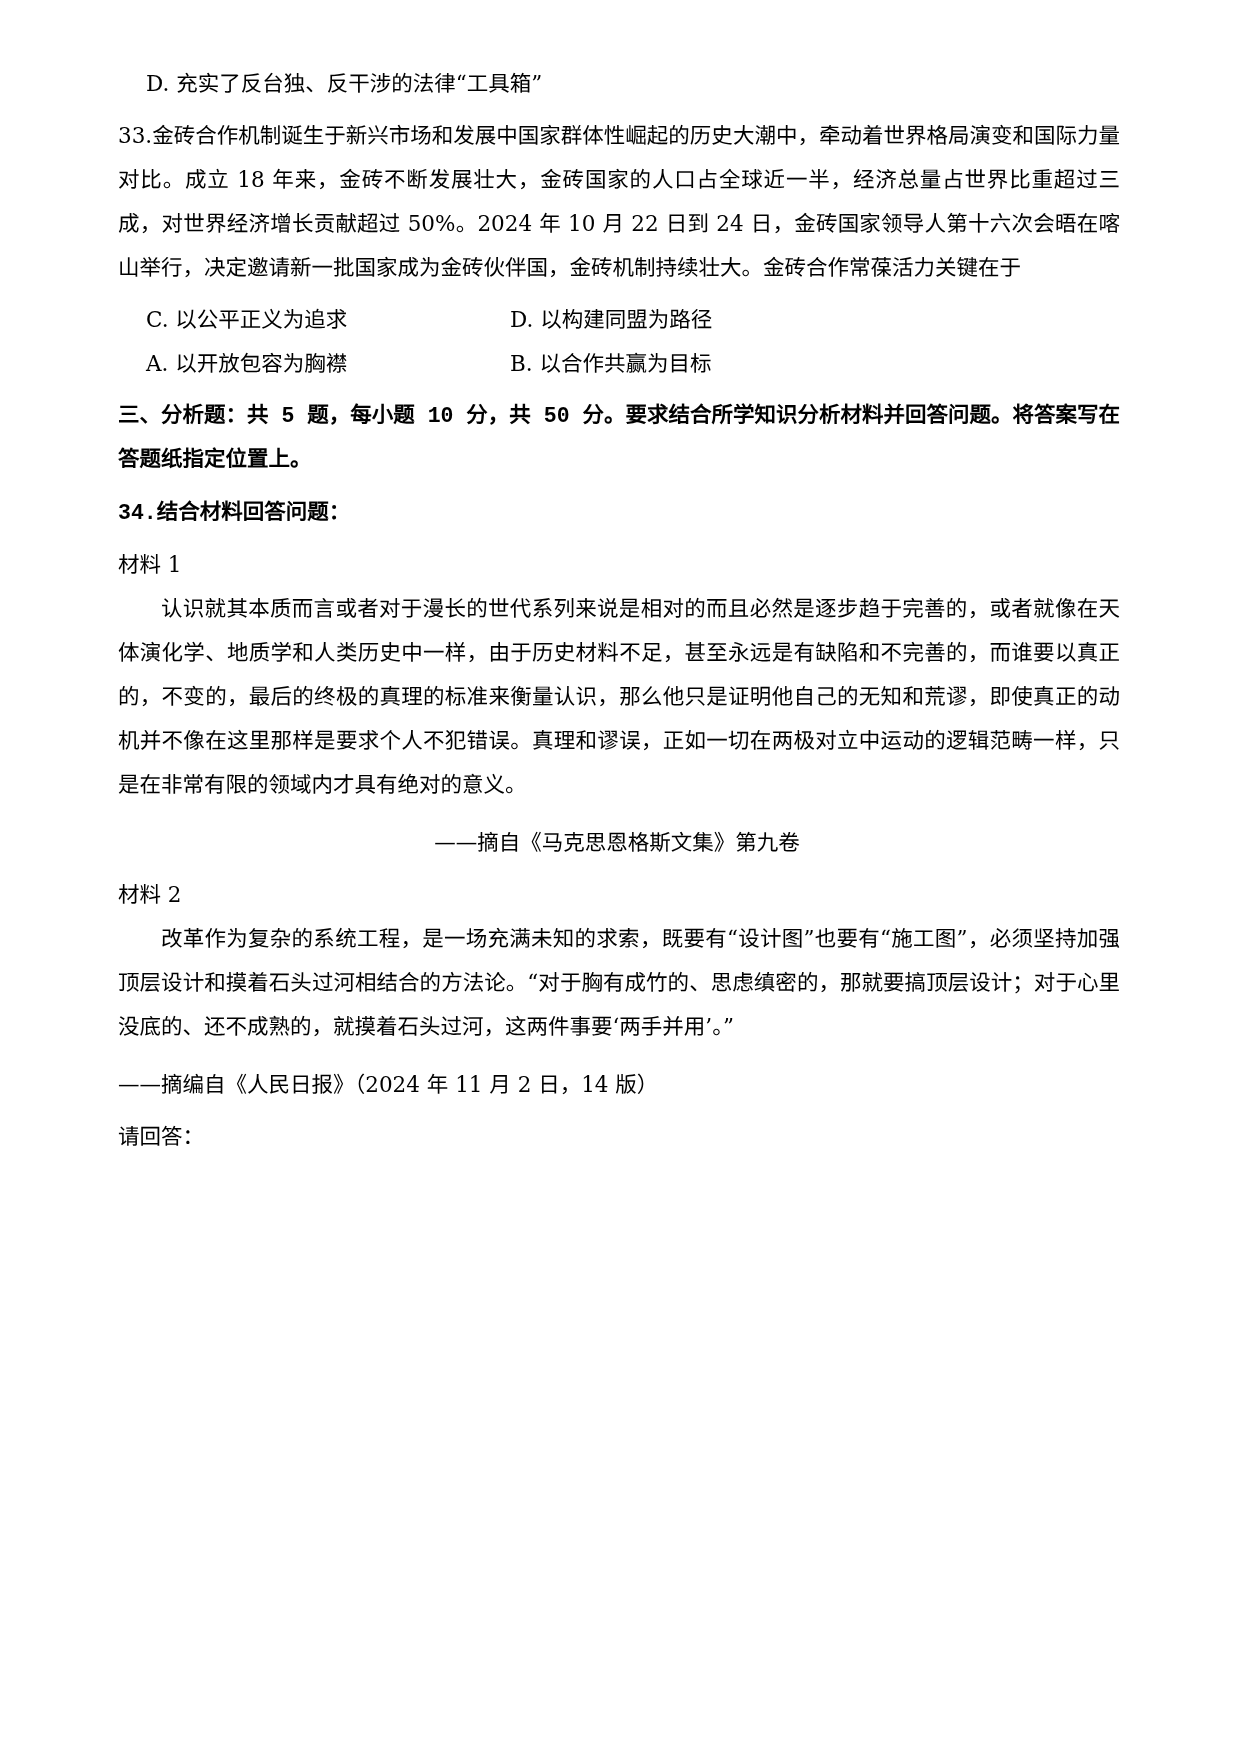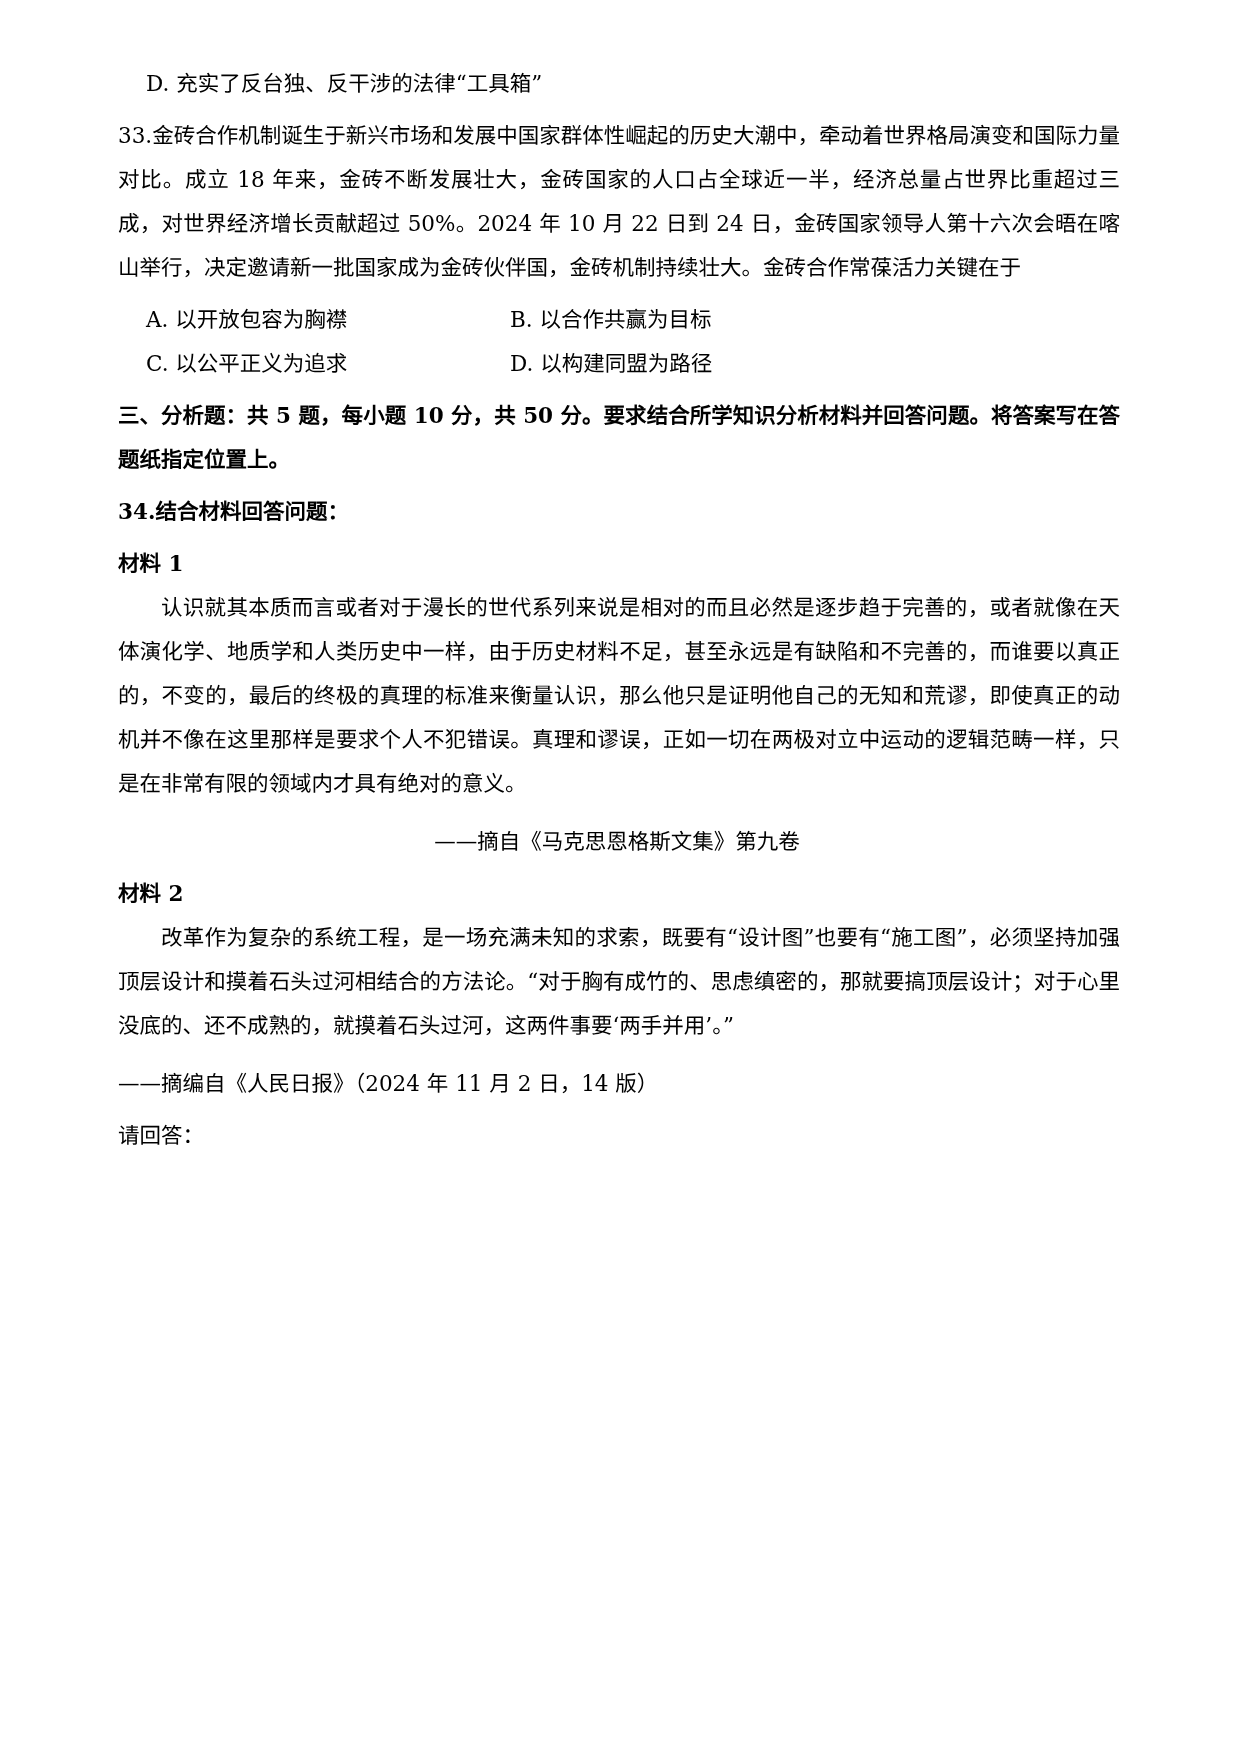--- a/index.html
+++ b/index.html
@@ -41,20 +41,21 @@
     padding-left: 28px;
   }
   .p-num {
     text-indent: 0;
   }
   .p-indent2 {
     text-indent: 2em;
   }
   .bold {
     font-weight: bold;
+    font-family: Liberation Mono, monospace;
   }
   .spacer-sm { height: 8px; }
   .spacer-md { height: 14px; }
 
   
   .opt-row {
     display: flex;
     line-height: 44px;
   }
   .opt-col-a {
@@ -73,21 +74,21 @@
     font-weight: normal;
     line-height: 44px;
     padding-right: 4px;
   }
   .attribution-2 {
     text-align: left;
     line-height: 44px;
     padding-right: 8px;
   }
   .label-material {
-    font-weight: bold;
+    font-weight: normal;
     line-height: 44px;
   }
   .tail {
     line-height: 44px;
   }
 </style>
 </head>
 <body>
 
 <div class="page">
@@ -95,27 +96,27 @@
 
     <div class="p p-indent-opt">D. 充实了反台独、反干涉的法律“工具箱”</div>
 
     <div class="spacer-sm"></div>
 
     <div class="p p-num"><span>33.</span><span>金砖合作机制诞生于新兴市场和发展中国家群体性崛起的历史大潮中，牵动着世界格局演变和国际力量对比。成立 18 年来，金砖不断发展壮大，金砖国家的人口占全球近一半，经济总量占世界比重超过三成，对世界经济增长贡献超过 50%。2024 年 10 月 22 日到 24 日，金砖国家领导人第十六次会晤在喀山举行，决定邀请新一批国家成为金砖伙伴国，金砖机制持续壮大。金砖合作常葆活力关键在于</span></div>
 
     <div class="spacer-sm"></div>
 
     <div class="opt-row">
-      <div class="opt-col-a">A. 以开放包容为胸襟</div>
-      <div class="opt-col-b">B. 以合作共赢为目标</div>
+      <div class="opt-col-a">C. 以公平正义为追求</div>
+      <div class="opt-col-b">D. 以构建同盟为路径</div>
     </div>
 
     <div class="opt-row">
-      <div class="opt-col-a">C. 以公平正义为追求</div>
-      <div class="opt-col-b">D. 以构建同盟为路径</div>
+      <div class="opt-col-a">A. 以开放包容为胸襟</div>
+      <div class="opt-col-b">B. 以合作共赢为目标</div>
     </div>
 
     <div class="spacer-sm"></div>
 
     <div class="p bold">三、分析题：共 5 题，每小题 10 分，共 50 分。要求结合所学知识分析材料并回答问题。将答案写在答题纸指定位置上。</div>
 
     <div class="spacer-sm"></div>
 
     <div class="p p-num"><span class="bold">34.</span><span class="bold">结合材料回答问题：</span></div>
 

